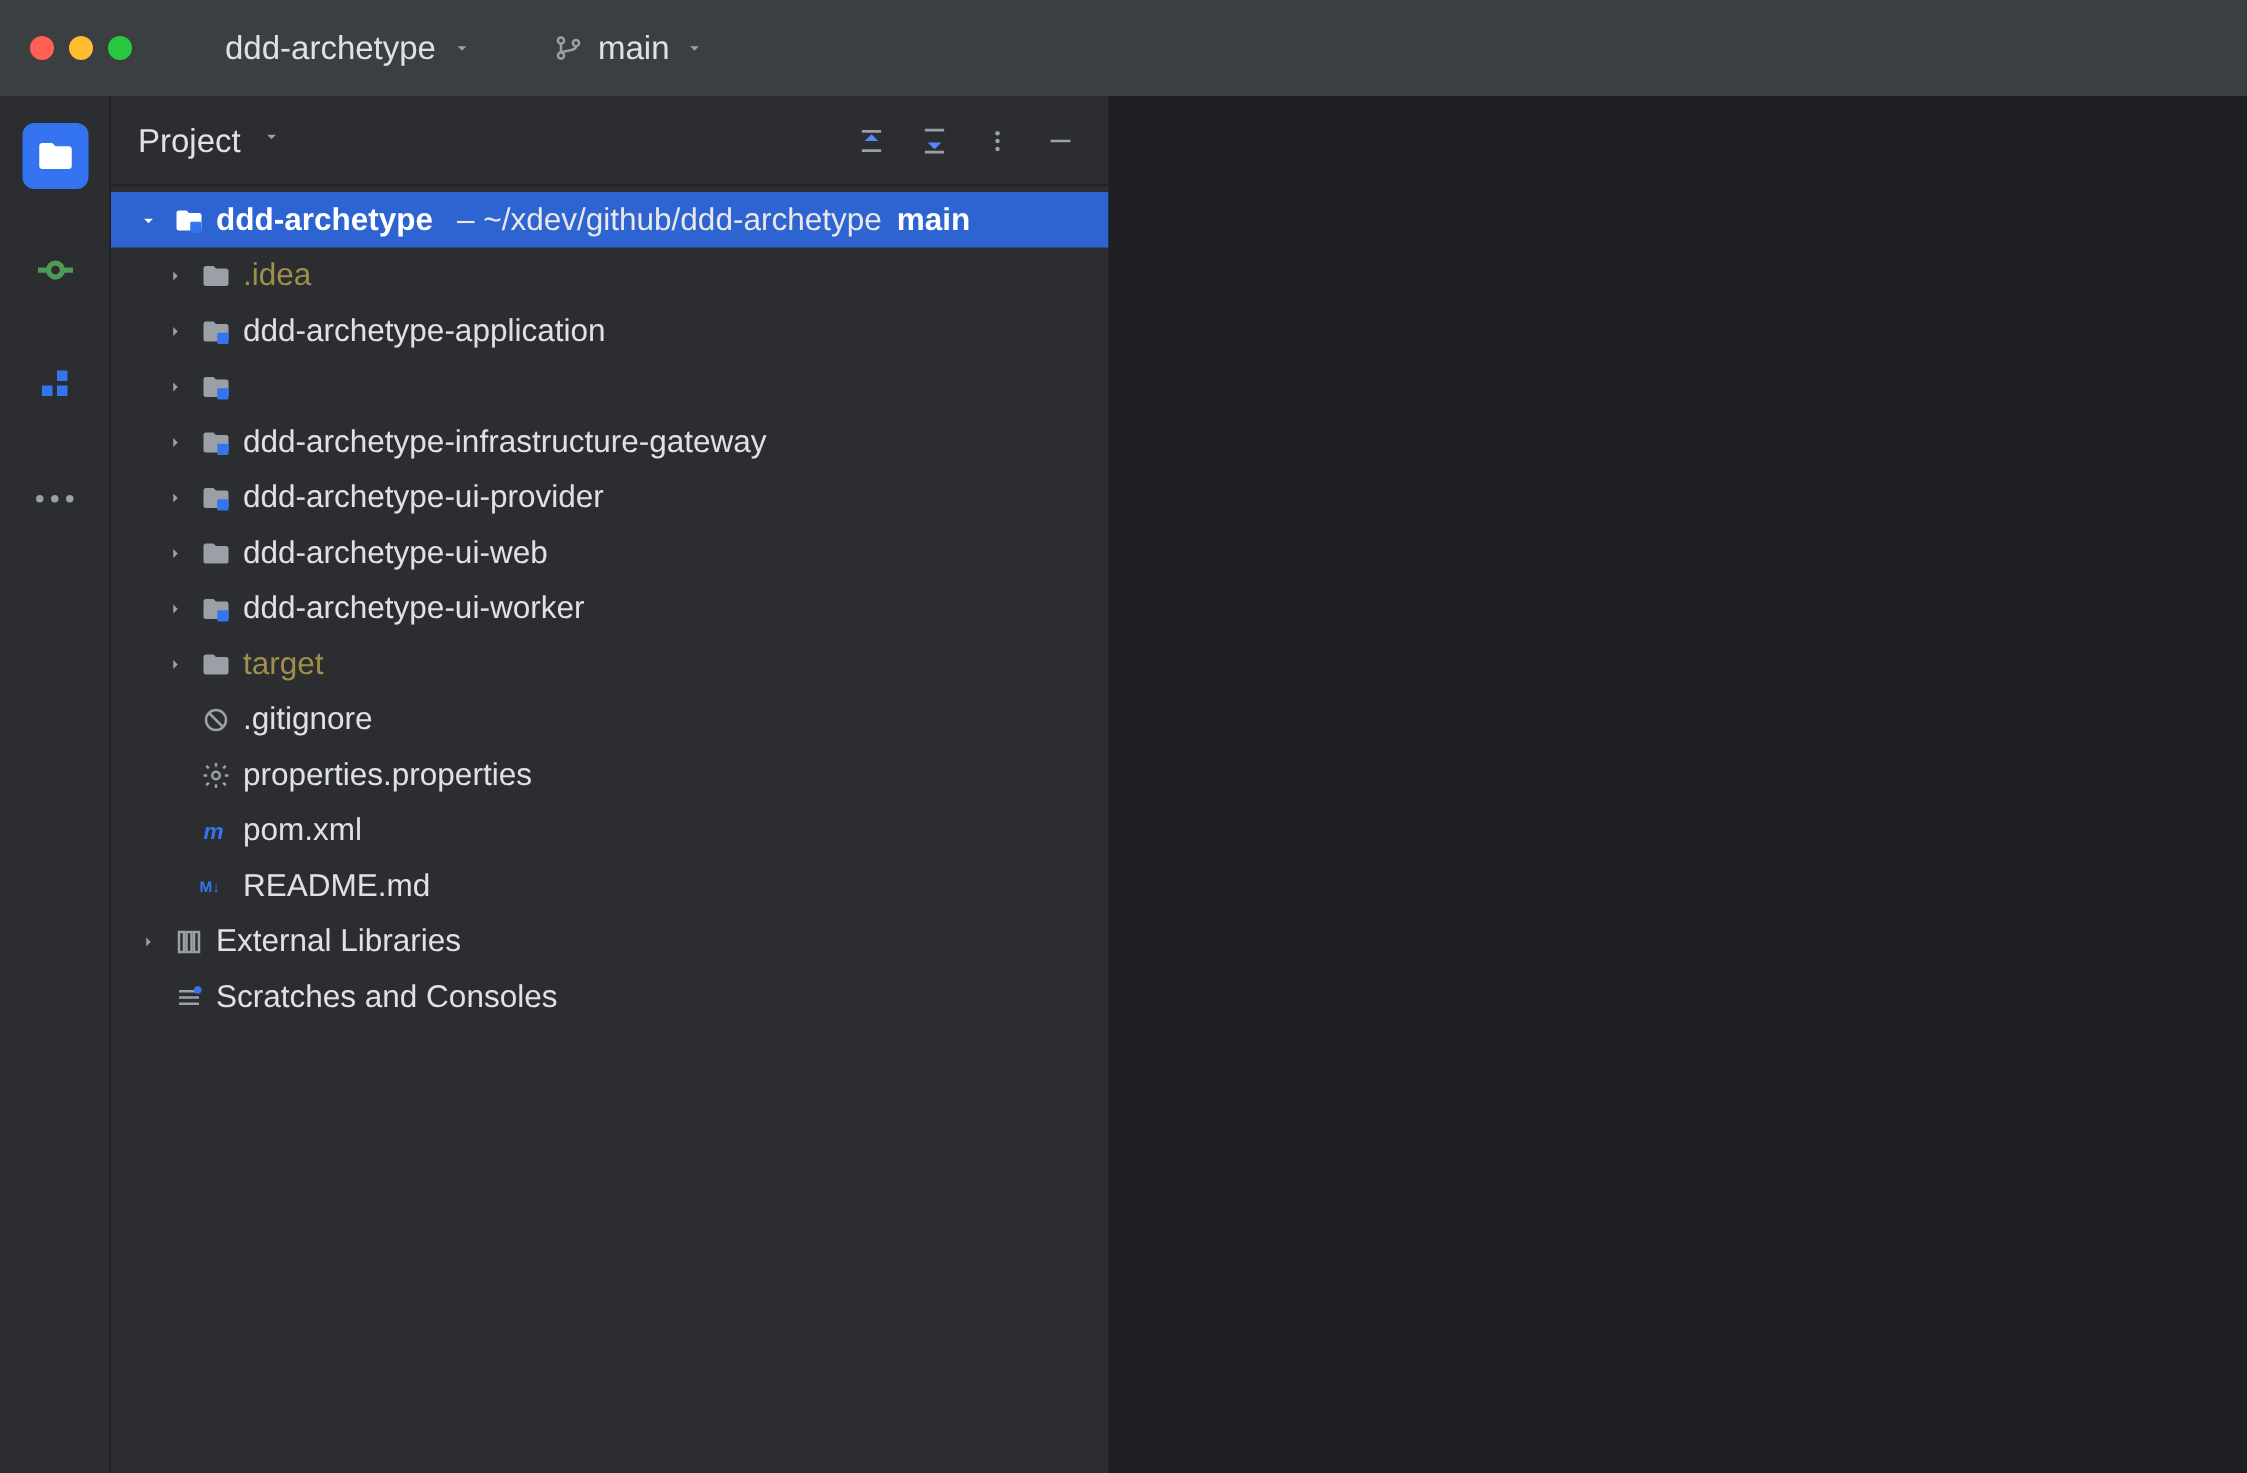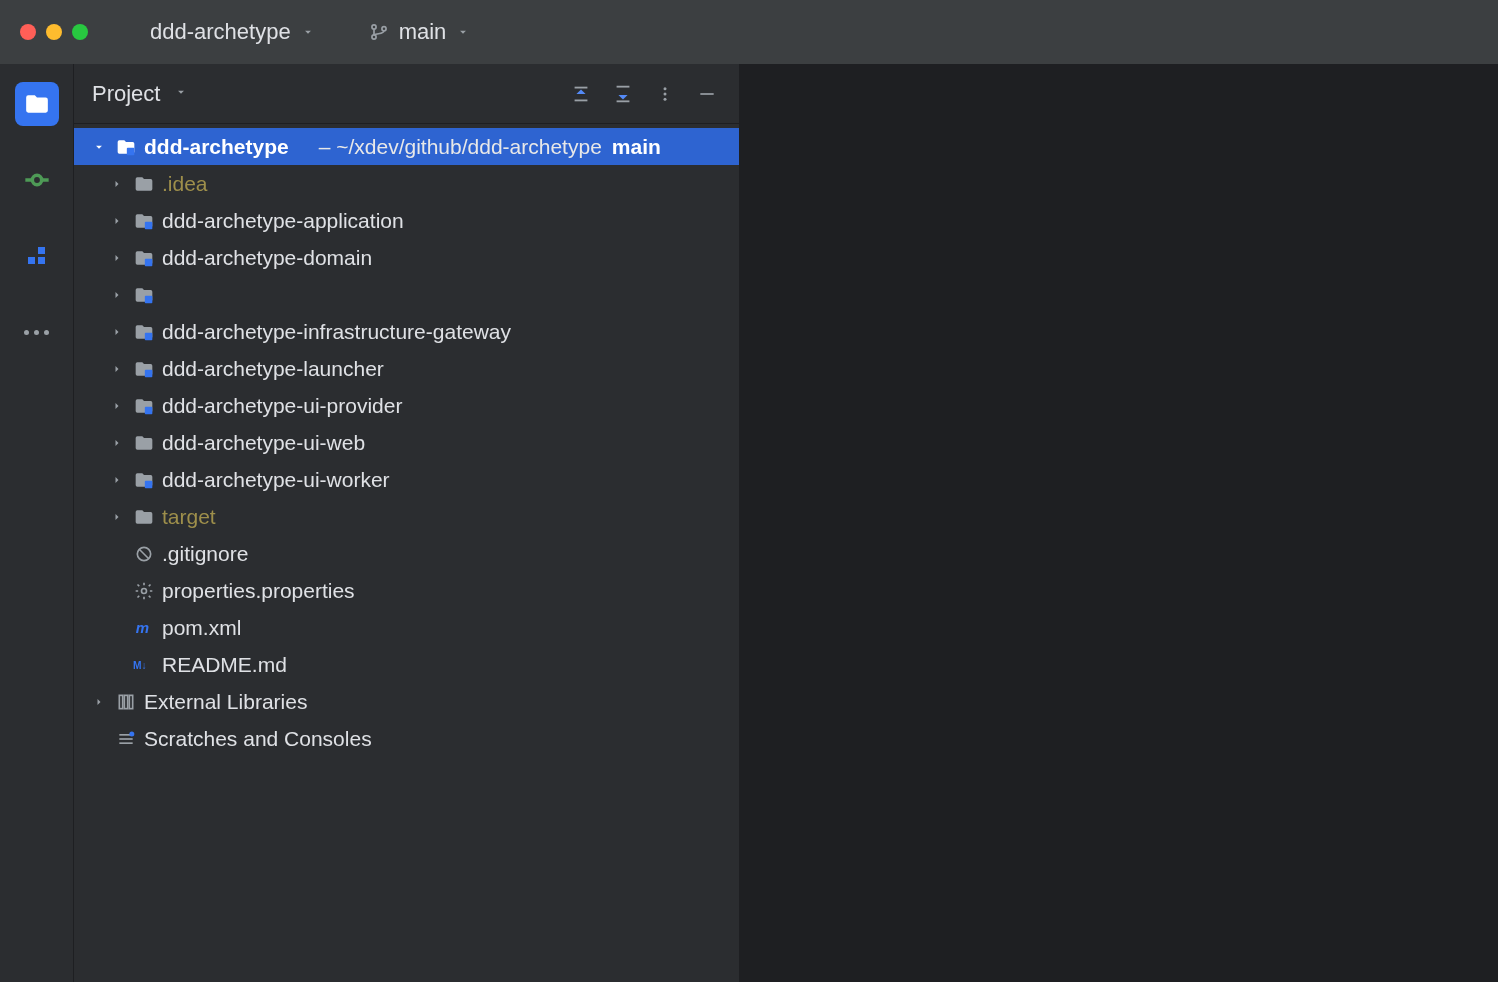--- a/index.html
+++ b/index.html
@@ -33,21 +33,21 @@
   .tree { flex:1; overflow:auto; padding-top:4px; font-size:21px; }
   .row { display:flex; align-items:center; height:37px; padding-left:10px; gap:6px; white-space:nowrap; cursor:pointer;}
   .row.selected { background:#2e64d1; }
   .row .indent{display:inline-block;}
   .chevron{ width:18px; display:inline-flex; justify-content:center; color:#9aa0a6;}
   .chevron.blank{visibility:hidden;}
   .iconwrap{ width:24px; display:inline-flex; justify-content:center; }
   .label { color:#dfe1e5; }
   .label.excl { color:#9e8f4b; }
   .selected .label { color:#ffffff; font-weight:600;}
-  .pathtxt { color:#d0d0d0; margin-left:24px;}
+  .pathtxt { color:#d0d0d0; margin-left:10px;}
   .selected .pathtxt{color:#e8e8e8;}
   .branchtag{color:#fff;font-weight:600;margin-left:4px;}
 
   .editor { flex:1; background:#1e1f22; }
 </style>
 </head>
 <body>
 
 <div class="titlebar">
   <div class="traffic">
@@ -206,65 +206,35 @@
               <svg width="12" height="12" viewBox="0 0 24 24">
                 <path fill="#9aa0a6" d="M9 6l6 6-6 6z"></path>
               </svg>
             </span>
             <span class="iconwrap">
               <svg width="20" height="20" viewBox="0 0 24 24">
                 <path fill="#9aa0a6" d="M10 4H4a2 2 0 0 0-2 2v12a2 2 0 0 0 2 2h16a2 2 0 0 0 2-2V8a2 2 0 0 0-2-2h-8l-2-2z"></path>
                 <rect x="13" y="13" width="9" height="9" rx="1" fill="#3574f0"></rect>
               </svg>
             </span>
-            <span class="label">ddd-archetype-domain</span>
-          </div>
-          <div class="row">
-            <span class="indent" style="width:18px;"></span>
-            <span class="chevron">
-              <svg width="12" height="12" viewBox="0 0 24 24">
-                <path fill="#9aa0a6" d="M9 6l6 6-6 6z"></path>
-              </svg>
-            </span>
-            <span class="iconwrap">
-              <svg width="20" height="20" viewBox="0 0 24 24">
-                <path fill="#9aa0a6" d="M10 4H4a2 2 0 0 0-2 2v12a2 2 0 0 0 2 2h16a2 2 0 0 0 2-2V8a2 2 0 0 0-2-2h-8l-2-2z"></path>
-                <rect x="13" y="13" width="9" height="9" rx="1" fill="#3574f0"></rect>
-              </svg>
-            </span>
           </div>
           <div class="row">
             <span class="indent" style="width:18px;"></span>
             <span class="chevron">
               <svg width="12" height="12" viewBox="0 0 24 24">
                 <path fill="#9aa0a6" d="M9 6l6 6-6 6z"></path>
               </svg>
             </span>
             <span class="iconwrap">
               <svg width="20" height="20" viewBox="0 0 24 24">
                 <path fill="#9aa0a6" d="M10 4H4a2 2 0 0 0-2 2v12a2 2 0 0 0 2 2h16a2 2 0 0 0 2-2V8a2 2 0 0 0-2-2h-8l-2-2z"></path>
                 <rect x="13" y="13" width="9" height="9" rx="1" fill="#3574f0"></rect>
               </svg>
             </span>
             <span class="label">ddd-archetype-infrastructure-gateway</span>
-          </div>
-          <div class="row">
-            <span class="indent" style="width:18px;"></span>
-            <span class="chevron">
-              <svg width="12" height="12" viewBox="0 0 24 24">
-                <path fill="#9aa0a6" d="M9 6l6 6-6 6z"></path>
-              </svg>
-            </span>
-            <span class="iconwrap">
-              <svg width="20" height="20" viewBox="0 0 24 24">
-                <path fill="#9aa0a6" d="M10 4H4a2 2 0 0 0-2 2v12a2 2 0 0 0 2 2h16a2 2 0 0 0 2-2V8a2 2 0 0 0-2-2h-8l-2-2z"></path>
-                <rect x="13" y="13" width="9" height="9" rx="1" fill="#3574f0"></rect>
-              </svg>
-            </span>
-            <span class="label">ddd-archetype-launcher</span>
           </div>
           <div class="row">
             <span class="indent" style="width:18px;"></span>
             <span class="chevron">
               <svg width="12" height="12" viewBox="0 0 24 24">
                 <path fill="#9aa0a6" d="M9 6l6 6-6 6z"></path>
               </svg>
             </span>
             <span class="iconwrap">
               <svg width="20" height="20" viewBox="0 0 24 24">

